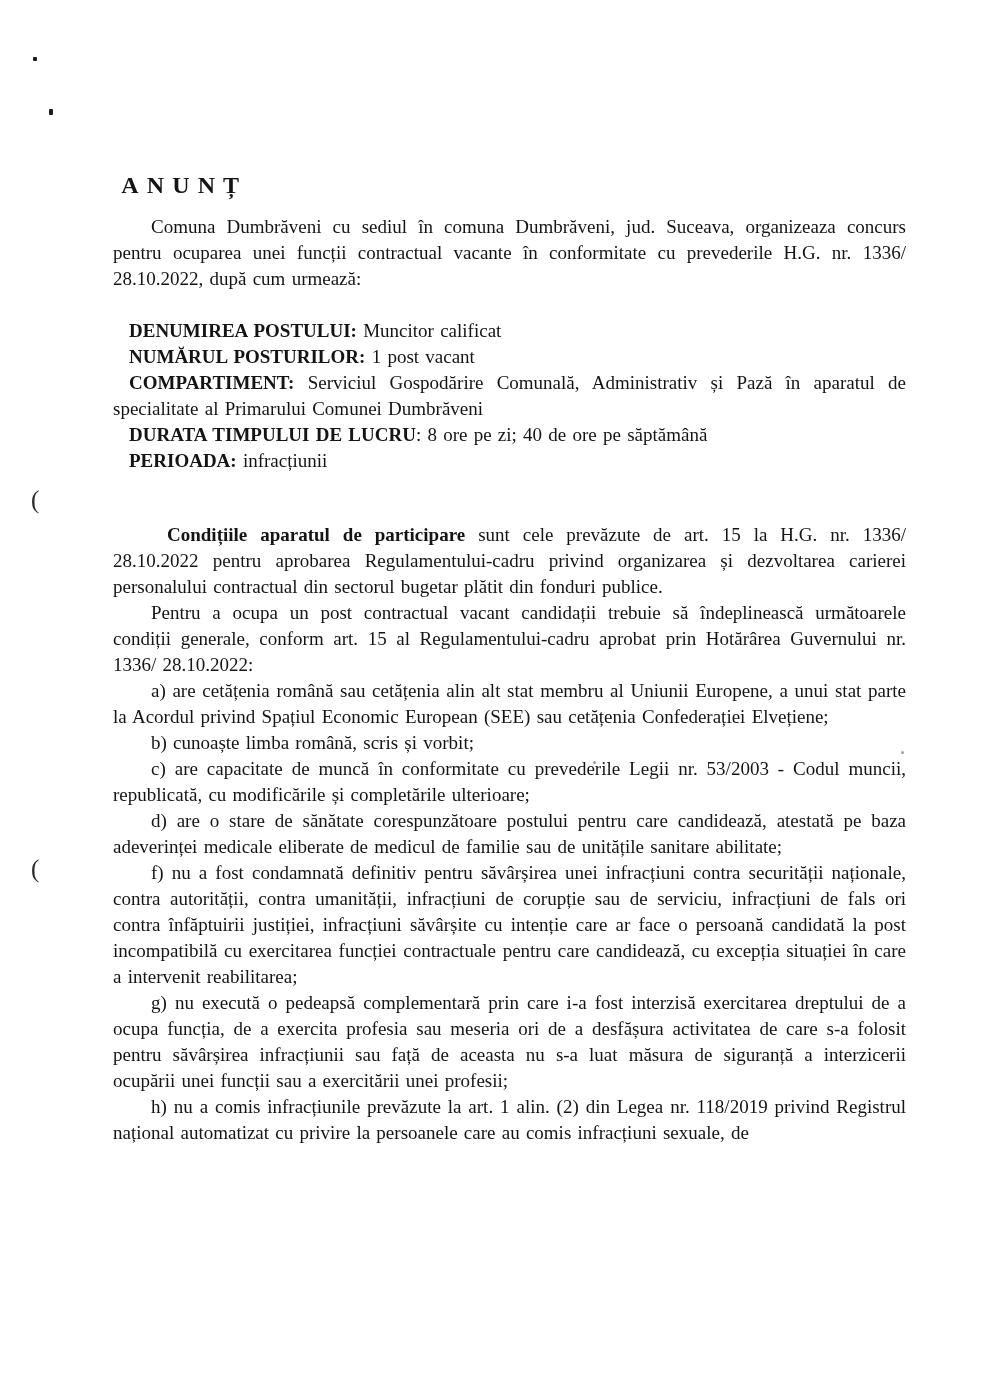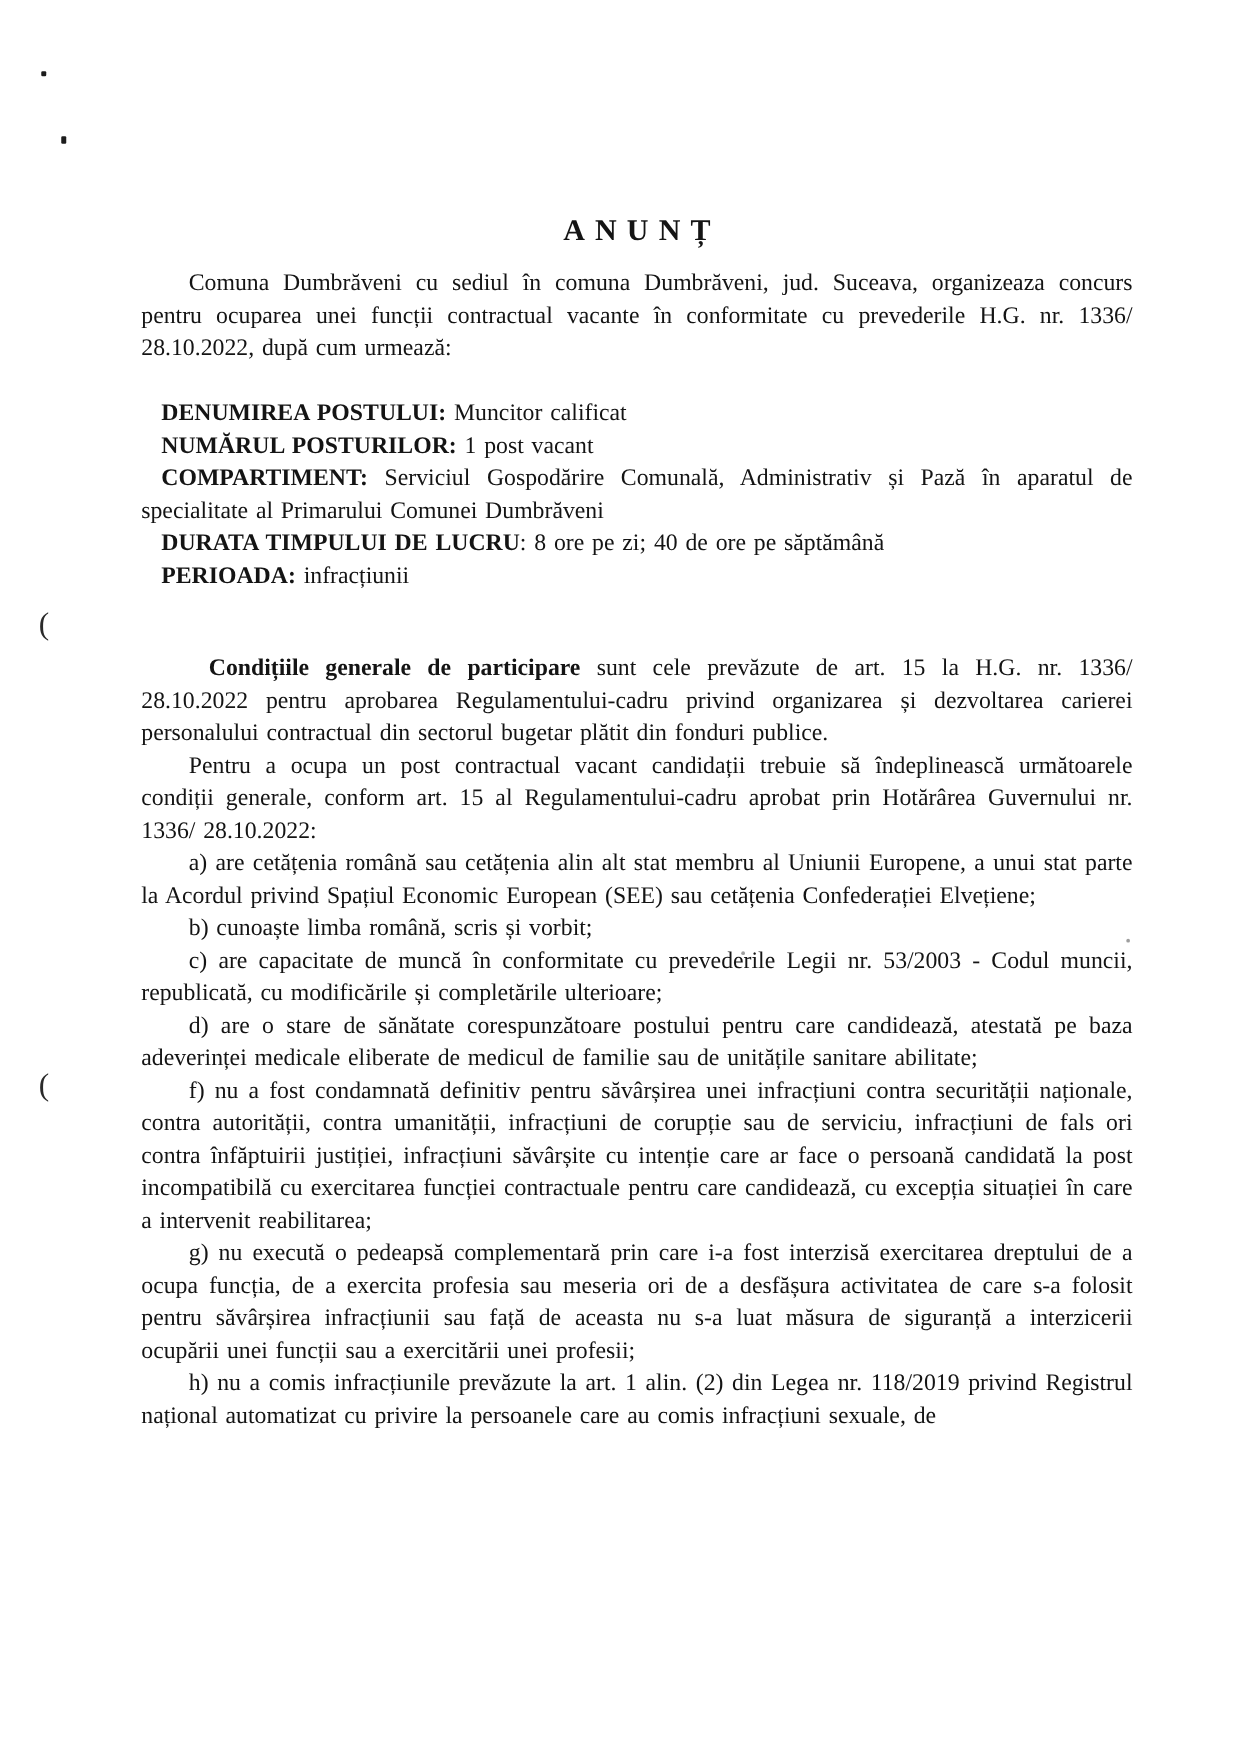--- a/index.html
+++ b/index.html
@@ -16,21 +16,20 @@
     overflow: hidden;
   }
   .page {
     position: absolute;
     left: 113px;
     top: 0;
     width: 793px;
   }
   .doc-title {
     margin: 172px 0 0 0;
-    text-align: center;
     font-size: 24px;
     line-height: 26px;
     font-weight: bold;
     letter-spacing: 0.34em;
     text-indent: 0.34em; 
   }
   p {
     margin: 0;
     font-size: 19px;
     line-height: 26px;
@@ -102,21 +101,21 @@
     <p>
       <span class="bold">DURATA TIMPULUI DE LUCRU</span><span>: 8 ore pe zi; 40 de ore pe săptămână</span>
     </p>
     <p>
       <span class="bold">PERIOADA:</span><span> infracțiunii</span>
     </p>
   </div>
 
   <div class="conds">
     <p class="indent">
-      <span class="bold">Condițiile generale de participare</span><span> sunt cele prevăzute de art. 15 la H.G. nr. 1336/ 28.10.2022 pentru aprobarea Regulamentului-cadru privind organizarea și dezvoltarea carierei personalului contractual din sectorul bugetar plătit din fonduri publice.</span>
+      <span class="bold">Condițiile aparatul de participare</span><span> sunt cele prevăzute de art. 15 la H.G. nr. 1336/ 28.10.2022 pentru aprobarea Regulamentului-cadru privind organizarea și dezvoltarea carierei personalului contractual din sectorul bugetar plătit din fonduri publice.</span>
     </p>
     <p class="indent">Pentru a ocupa un post contractual vacant candidații trebuie să îndeplinească următoarele condiții generale, conform art. 15 al Regulamentului-cadru aprobat prin Hotărârea Guvernului nr. 1336/ 28.10.2022:</p>
 
     <p class="indent">
       <span>a) </span><span>are cetățenia română sau cetățenia alin alt stat membru al Uniunii Europene, a unui stat parte la Acordul privind Spațiul Economic European (SEE) sau cetățenia Confederației Elvețiene;</span>
     </p>
     <p class="indent">
       <span>b) </span><span>cunoaște limba română, scris și vorbit;</span>
     </p>
     <p class="indent">

